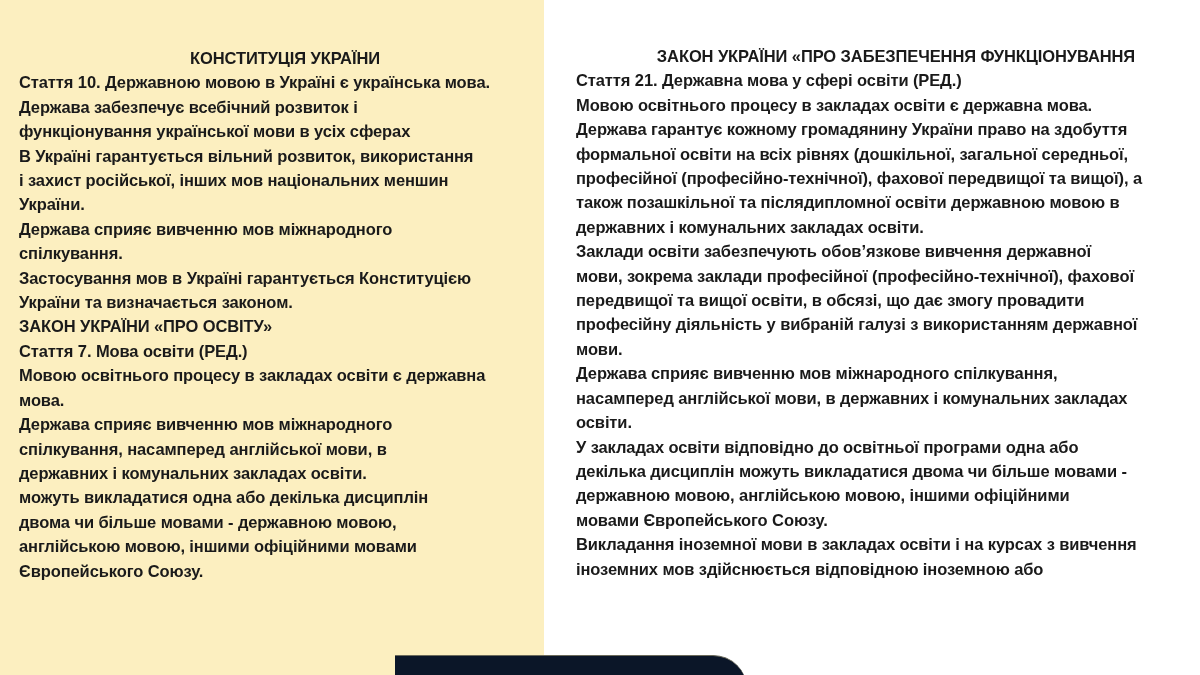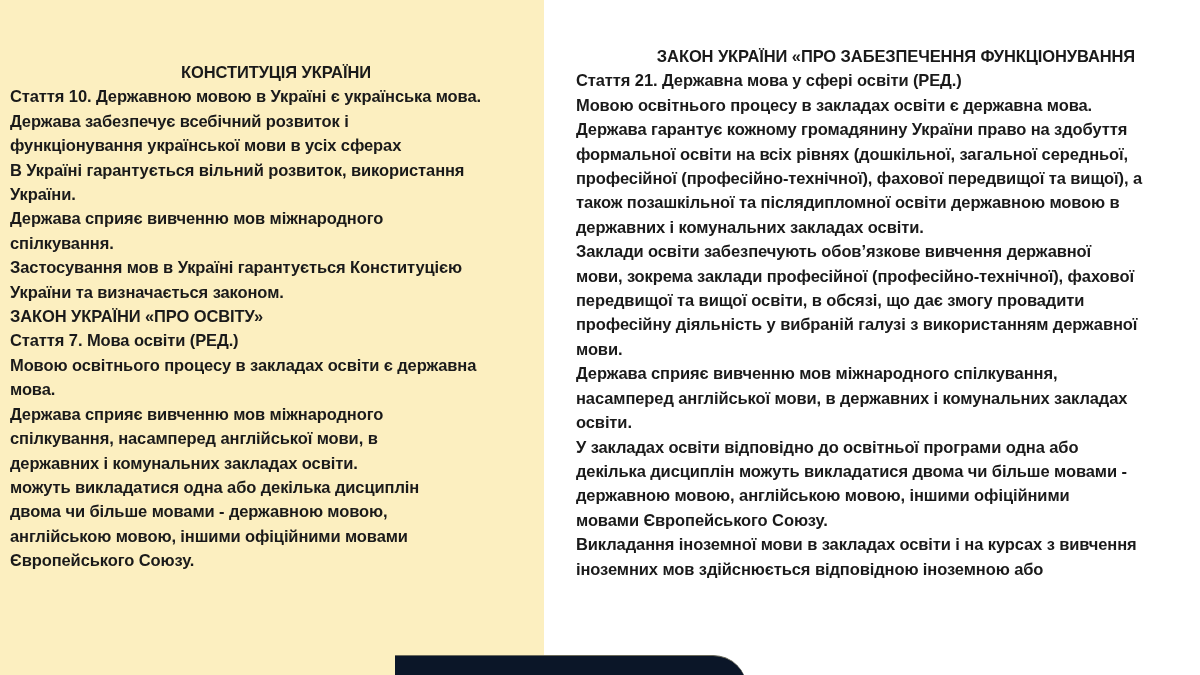--- a/index.html
+++ b/index.html
@@ -11,41 +11,42 @@
     }
     .left-panel {
       position: absolute; left: 0; top: 0; width: 544px; height: 675px;
       background: #fcefc0;
     }
     .col {
       position: absolute; top: 46px;
       font-weight: bold; font-size: 16.5px; line-height: 24.4px;
       letter-spacing: -0.1px;
     }
-    .col-left { left: 10px; width: 532px; margin-top: 14px; }
+    .col-left { left: 19px; width: 532px; }
     .col-right { left: 553px; width: 640px; top: 44px; margin-left: 23px; }
     .title { text-align: center; display: block; }
     .line { display: block; white-space: nowrap; }
     .bottom-shape {
       position: absolute; left: 395px; top: 655px; width: 352px; height: 40px;
       background: #0b1628; border-top-right-radius: 34px;
       border-top: 1px solid #6b6a5a;
     }
   </style>
 </head>
 <body>
 
 <div class="left-panel"></div>
 
 <div class="col col-left">
   <span class="title">КОНСТИТУЦІЯ УКРАЇНИ</span>
   <span class="line">Стаття 10. Державною мовою в Україні є українська мова.</span>
   <span class="line">Держава забезпечує всебічний розвиток і</span>
   <span class="line">функціонування української мови в усіх сферах</span>
   <span class="line">В Україні гарантується вільний розвиток, використання</span>
+  <span class="line">і захист російської, інших мов національних меншин</span>
   <span class="line">України.</span>
   <span class="line">Держава сприяє вивченню мов міжнародного</span>
   <span class="line">спілкування.</span>
   <span class="line">Застосування мов в Україні гарантується Конституцією</span>
   <span class="line">України та визначається законом.</span>
   <span class="line">ЗАКОН УКРАЇНИ «ПРО ОСВІТУ»</span>
   <span class="line">Стаття 7. Мова освіти (РЕД.)</span>
   <span class="line">Мовою освітнього процесу в закладах освіти є державна</span>
   <span class="line">мова.</span>
   <span class="line">Держава сприяє вивченню мов міжнародного</span>

